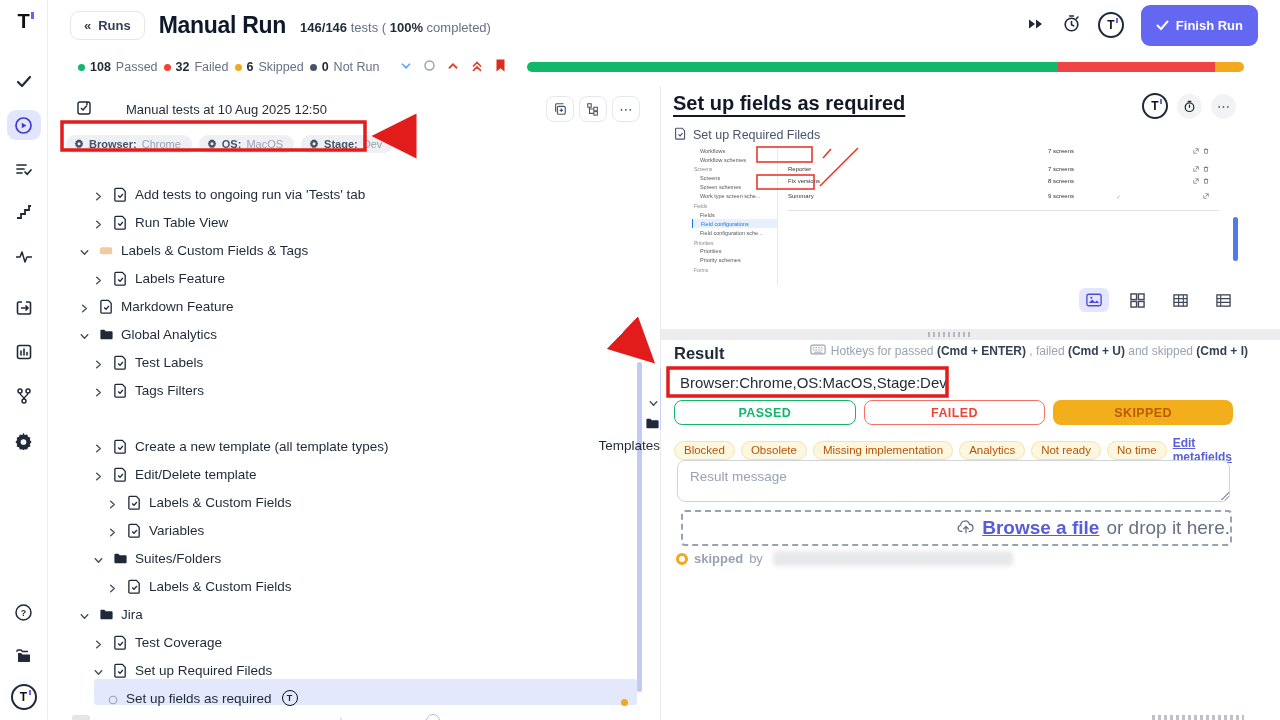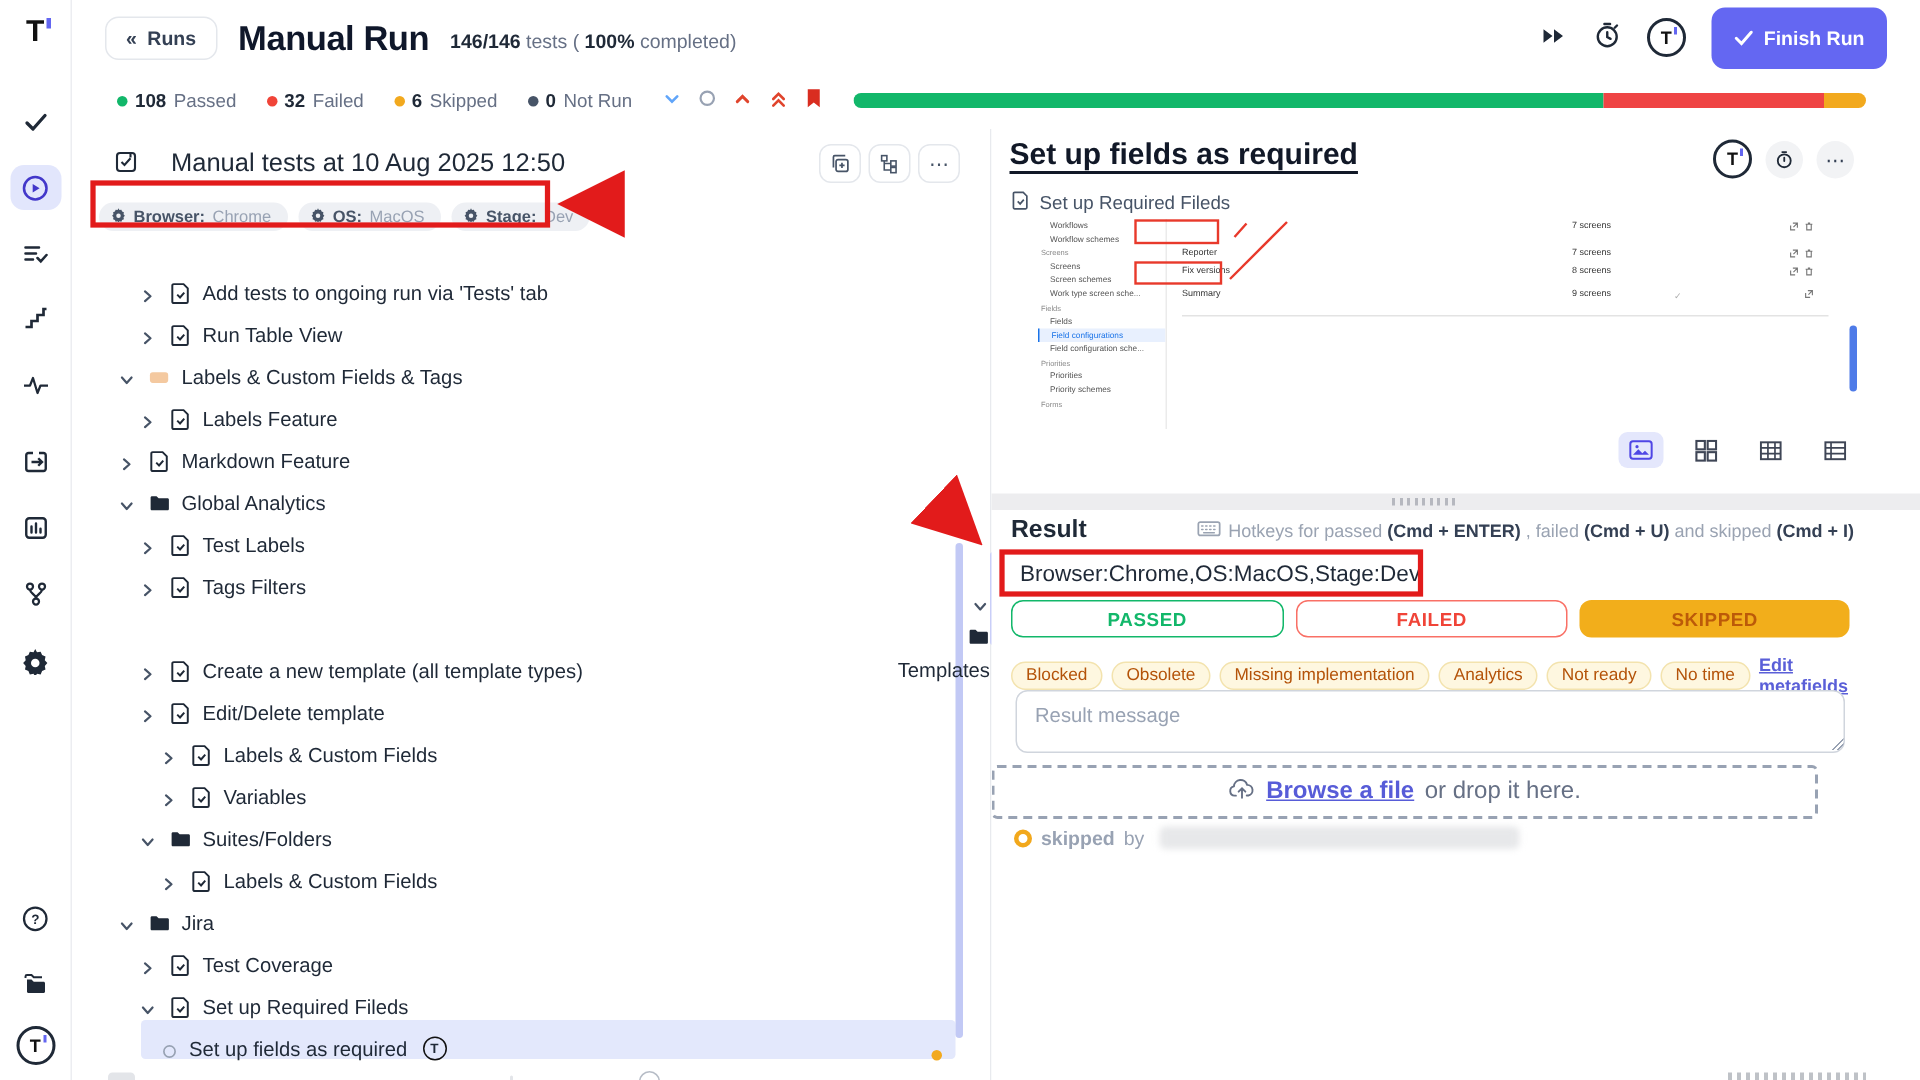--- a/index.html
+++ b/index.html
@@ -28,21 +28,21 @@
 .stat{display:flex;align-items:center;gap:5px;margin-right:6px;font-size:12.5px}
 .stat .dot{width:7px;height:7px;border-radius:50%}
 .stat b{color:#1F2937}
 .stat span.lbl{color:#667085}
 #stat-icons{display:flex;align-items:center;gap:10px;margin:0 12px 0 6px}
 #progress{flex:1;height:10px;border-radius:6px;overflow:hidden;display:flex;margin-right:6px}
 #progress div{height:100%}
 
 #lpanel{position:absolute;left:48px;top:86px;width:612px;bottom:0;background:#fff}
 #lp-head{display:flex;align-items:center;padding:10px 20px 0 28px;gap:0}
-#lp-title{font-size:17px;color:#1F2937;margin-left:22px}
+#lp-title{font-size:13px;color:#1F2937;margin-left:34px}
 #lp-btns{margin-left:auto;display:flex;gap:5px}
 .sq-btn{width:28px;height:26px;border:1px solid #E4E7EC;border-radius:8px;background:#fff;display:flex;align-items:center;justify-content:center;color:#475467;cursor:pointer}
 #lp-tags{display:flex;gap:7px;margin:13px 0 0 18px}
 .tagpill{display:flex;align-items:center;gap:5px;background:#EEF0F4;border-radius:12px;padding:3px 11px 3px 8px;font-size:11px}
 .tagpill b{color:#475467;font-weight:700}
 .tagpill span{color:#98A2B3}
 #tree{margin-top:21px;position:relative}
 .tree-row{height:28px;display:flex;align-items:flex-end;gap:7px;position:relative;font-size:13.5px;color:#1F2937;cursor:pointer}
 .tree-row.selected::before{content:"";position:absolute;left:46px;right:23px;top:1px;bottom:1px;background:#E3E8FC;border-radius:3px;z-index:0}
 .tree-row>*{position:relative;z-index:1}
@@ -77,38 +77,38 @@
 .mini-check{font-size:6px;color:#aaa}
 #mini-div{position:absolute;left:115px;right:16px;top:66px;border-top:1px solid #E3E3E3}
 
 #viewmodes{position:absolute;right:42px;top:202px;display:flex;align-items:center;gap:13px}
 .vm{width:30px;height:24px;border-radius:6px;display:flex;align-items:center;justify-content:center;color:#3F4656;cursor:pointer}
 .vm.active{background:#E4E7FC;color:#4F46E5}
 
 #hdiv{position:absolute;left:0;right:0;top:243px;height:11px;background:#EDEDEF}
 #hdiv .grip{position:absolute;left:267px;top:3px;width:44px;height:5px;background:repeating-linear-gradient(90deg,#B6B8BF 0 2px,transparent 2px 5px)}
 
-#res-head{position:absolute;left:13px;top:258px;right:44px;display:flex;align-items:center}
+#res-head{position:absolute;left:13px;top:258px;right:32px;display:flex;align-items:flex-start}
 #res-title{font-size:16.5px;font-weight:700;color:#1F2937}
 #hotkeys{margin-left:auto;font-size:12px;color:#9AA3B2;display:flex;align-items:center;gap:5px}
 #hotkeys b{color:#344054}
 #res-input{position:absolute;left:10px;top:283px;width:276px;height:26px;display:flex;align-items:center;padding-left:9px;font-size:15px;color:#1F2937;background:#fff}
 #res-btns{position:absolute;left:13px;top:314px;right:47px;display:flex;gap:8px}
 .rbtn{flex:1;height:25px;border-radius:8px;font-size:12.5px;font-weight:700;letter-spacing:.4px;display:flex;align-items:center;justify-content:center;cursor:pointer;background:#fff}
 .rbtn.passed{border:1.5px solid #12B76A;color:#12B76A}
 .rbtn.failed{border:1.5px solid #F97066;color:#F04438}
 .rbtn.skipped{border:none;background:#F2AE1B;color:#BC5A09}
 #meta-tags{position:absolute;left:13px;top:350px;right:47px;display:flex;align-items:center;gap:6px}
 .mtag{font-size:11.5px;color:#B45309;background:#FEF7E0;border:1px solid #F3E3AE;border-radius:10px;padding:2.5px 9px;cursor:pointer;white-space:nowrap}
 #edit-link{margin-left:auto;font-size:12px;font-weight:700;color:#5A5FD8;text-decoration:underline;cursor:pointer}
 #res-msg{position:absolute;left:16px;top:374px;width:553px;height:42px;border:1px solid #D0D5DD;border-radius:8px;padding:8px 12px;font-size:13.5px;font-family:"Liberation Sans",sans-serif;color:#1F2937;resize:none;outline:none}
 #res-msg::placeholder{color:#98A2B3}
 #rs-grip{position:absolute;left:560px;top:406px;width:8px;height:8px;background:
  linear-gradient(135deg,transparent 0 50%,#98A2B3 50% 57%,transparent 57% 72%,#98A2B3 72% 79%,transparent 79%)}
-#upload{position:absolute;left:0;top:424px;width:551px;height:36px;border:2px dashed #98A2B3;border-radius:4px;display:flex;align-items:center;justify-content:center;gap:7px;font-size:16px;color:#667085;cursor:pointer}
+#upload{position:absolute;left:20px;top:424px;width:551px;height:36px;border:2px dashed #98A2B3;border-radius:4px;display:flex;align-items:center;justify-content:flex-end;gap:7px;font-size:19px;color:#667085;cursor:pointer}
 #upload b{color:#575CD8;font-weight:700;text-decoration:underline}
 #status-line{position:absolute;left:15px;top:465px;display:flex;align-items:center;gap:6px;font-size:13px;color:#98A2B3}
 #status-line .ring{width:12px;height:12px;border-radius:50%;border:3.5px solid #F2A81C;background:#fff}
 #status-line b{font-weight:700;color:#98A2B3}
 #status-blob{width:240px;height:15px;border-radius:4px;background:#E7E8EA;filter:blur(2px);margin-left:4px}
 #rp-scroll{position:absolute;right:42px;top:131px;width:5px;height:44px;border-radius:3px;background:#4E7BE8}
 
 #anno{position:absolute;left:0;top:0;width:1280px;height:720px;pointer-events:none;z-index:50}
 
 #clip-br{position:absolute;left:1152px;top:715px;width:92px;height:5px;opacity:.55;background:repeating-linear-gradient(90deg,#8a9099 0 3px,transparent 3px 6px)}
@@ -211,21 +211,21 @@
     <button id="finish-btn">
         <svg width="13" height="11" viewBox="0 0 13 11">
           <path d="M1.5 5.5l3.5 3.5 6.5-7.5" stroke="#fff" stroke-width="2" fill="none" stroke-linecap="round"></path>
         </svg>
         <span>Finish Run</span>
       </button>
   </div>
 </div>
 
 <div id="stats">
-  <span id="stat-items" style="display:flex;gap:14px">
+  <span id="stat-items" style="display:flex;">
       <span class="stat">
         <span class="dot" style="background:#12B76A"></span>
         <b>108</b>
         <span class="lbl">Passed</span>
       </span>
       <span class="stat">
         <span class="dot" style="background:#F04438"></span>
         <b>32</b>
         <span class="lbl">Failed</span>
       </span>

